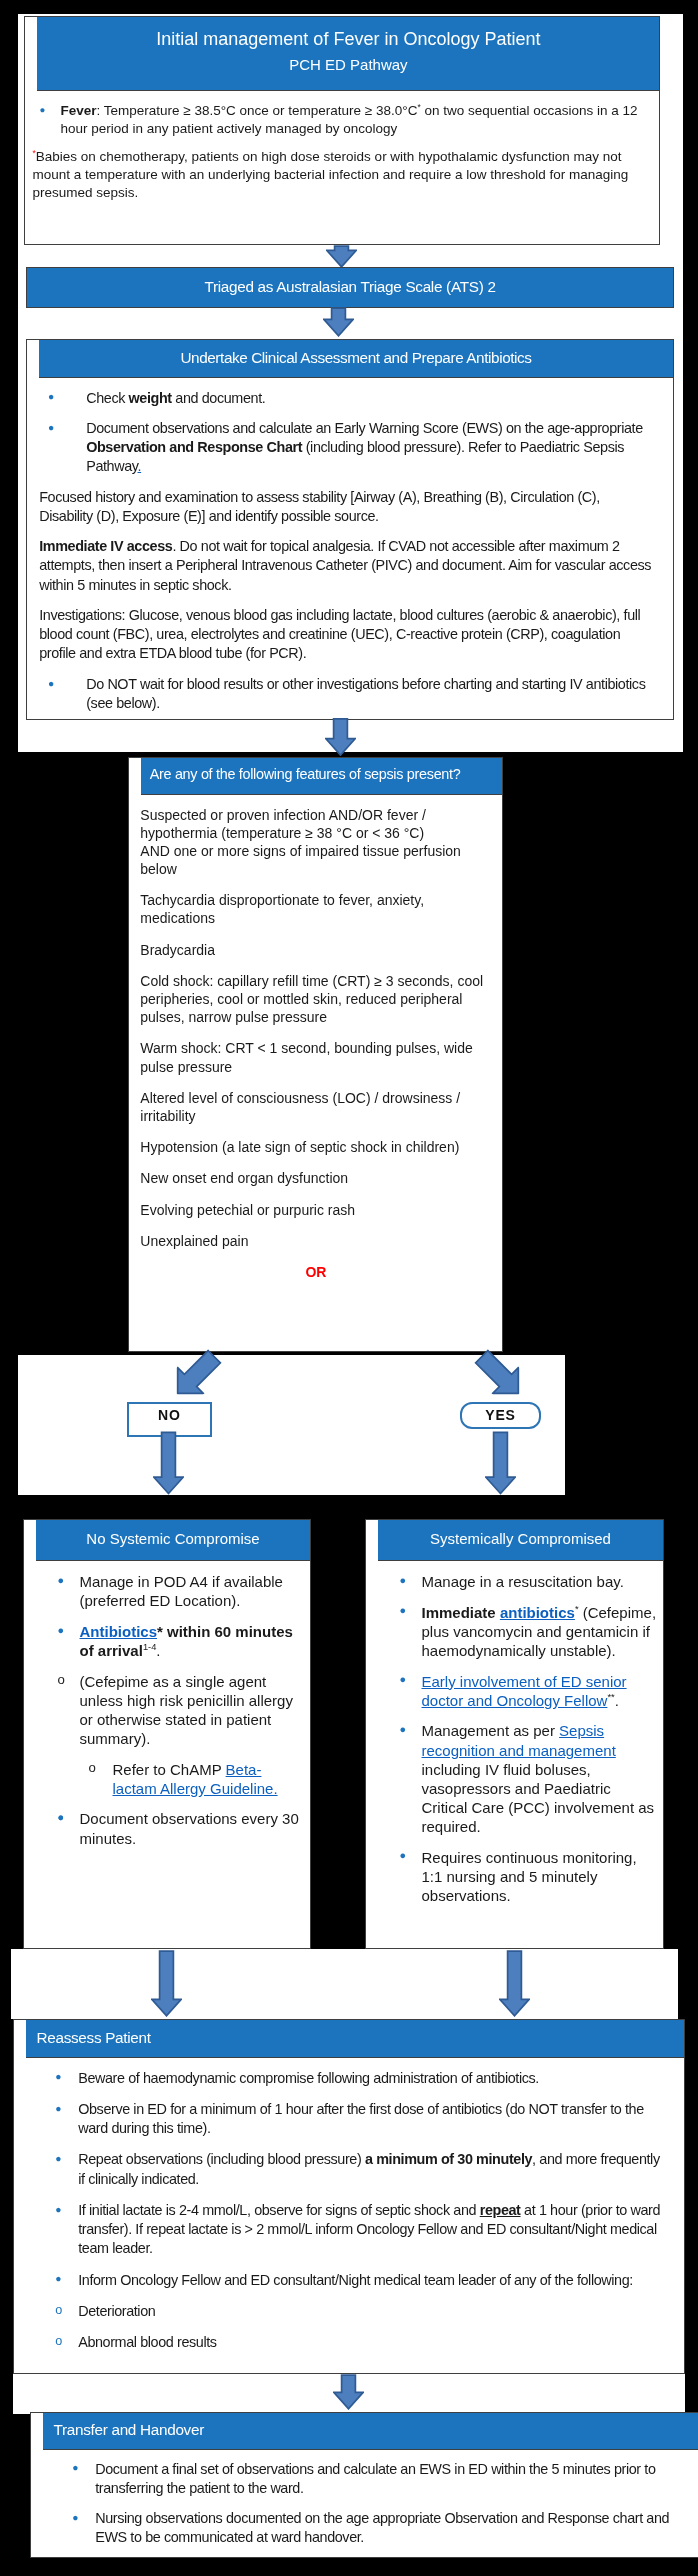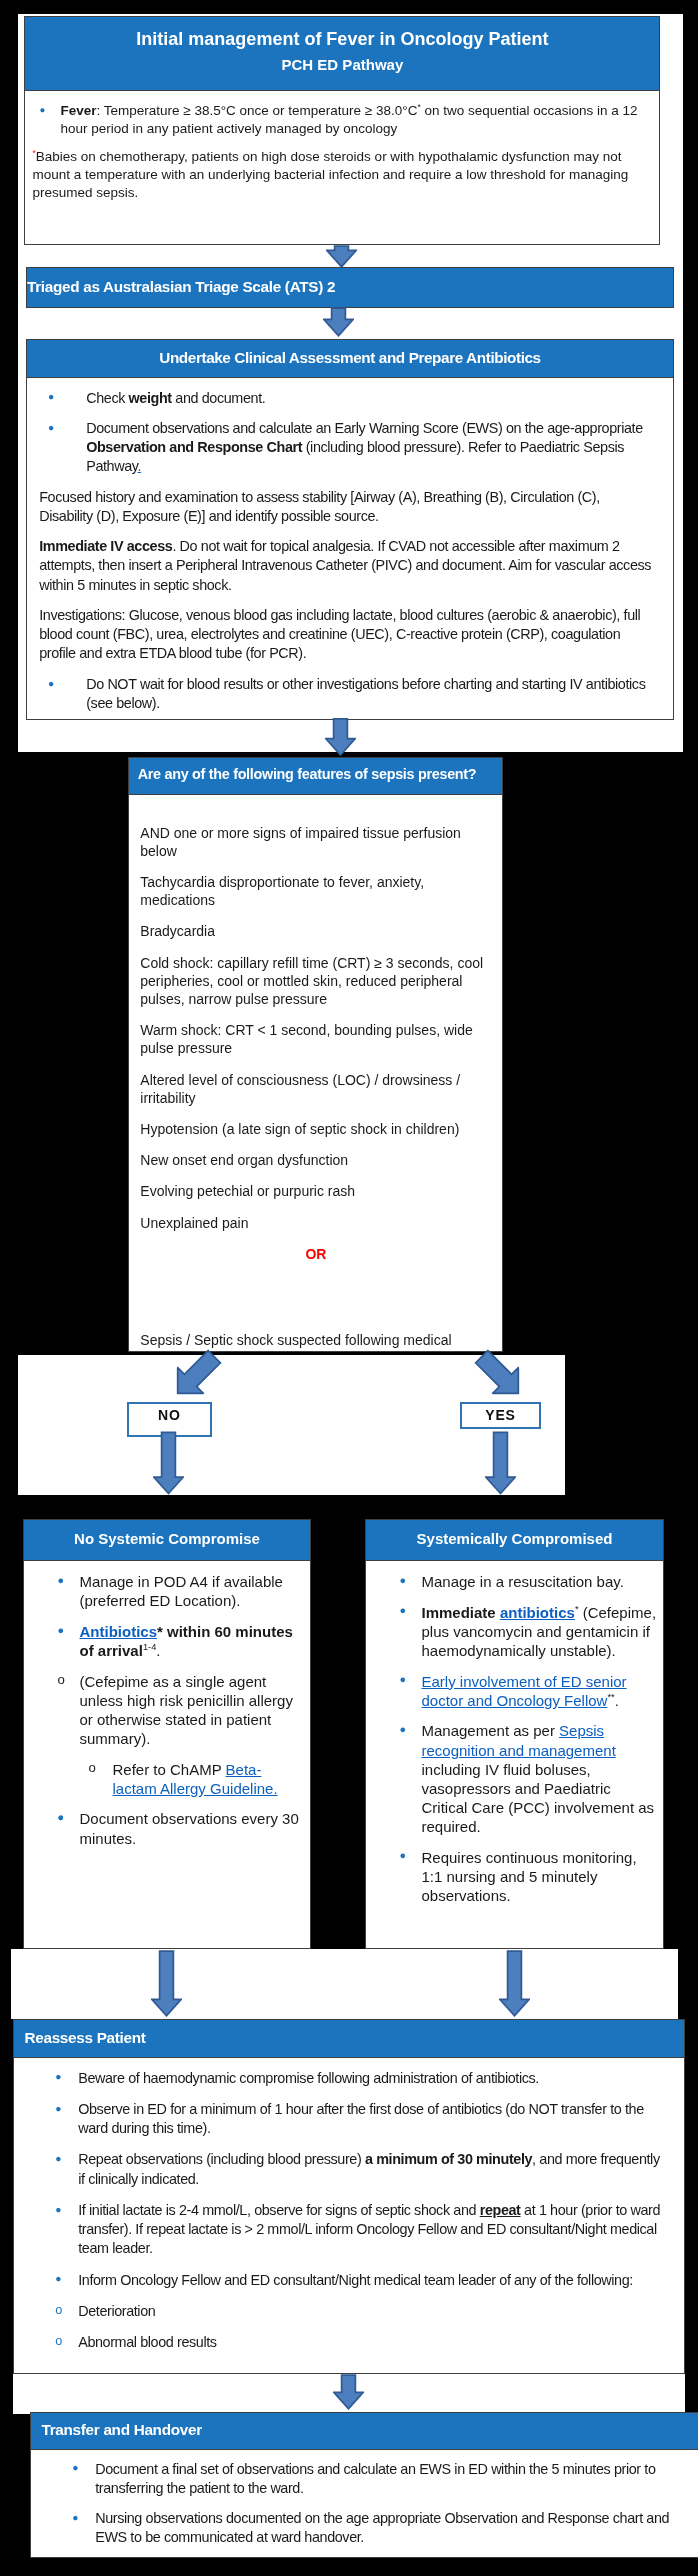--- a/index.html
+++ b/index.html
@@ -1,23 +1,23 @@
 <!DOCTYPE html>
 <html style="--header_blue: #1B74BD; --arrow_fill: #4D7EBD; --arrow_stroke: #2F5B94; --link: #0B5FC0; --or_red: #FF0000; --bullet_blue: #1B74BD; --border_dark: #3F3F3F; --no_yes_border: #2E75B6;font-size:14px"><head>
 <meta charset="utf-8">
 <style>
   html,body{margin:0;padding:0;background:#000;}
   .canvas{position:relative;width:698px;height:2576px;background:#000;overflow:hidden;
           font-family:"Liberation Sans","DejaVu Sans",sans-serif;color:#1a1a1a;}
   .band{position:absolute;background:#fff;}
   .wbox{position:absolute;background:#fff;border:1.7px solid var(--border_dark);box-sizing:border-box;overflow:hidden;}
-  .bhead{background:var(--header_blue);color:#fff;font-weight:bold;border-bottom:1.7px solid var(--border_dark);box-sizing:border-box;}
+  .bhead{background:var(--header_blue);color:#fff;font-weight:normal;border-bottom:1.7px solid var(--border_dark);box-sizing:border-box;margin-left:12px;}
   .bhead.center{text-align:center;}
   .bar{position:absolute;background:var(--header_blue);border:1.7px solid var(--border_dark);box-sizing:border-box;
-       color:#fff;font-weight:bold;text-align:left;}
+       color:#fff;font-weight:normal;text-align:center;}
   .body{box-sizing:border-box;}
   .blk{margin:0 0 11.3px 0;position:relative;}
   .blk:last-child{margin-bottom:0;}
   .marker{position:absolute;line-height:inherit;}
   .b1>.marker{color:var(--bullet_blue);font-size:0.72em;top:1.7px;}
   .b2>.marker,.b3>.marker{color:#222;font-size:0.88em;top:0;}
   .b2blue>.marker{color:var(--bullet_blue);font-size:0.88em;top:0;}
   .bold{font-weight:bold;}
   .ul{text-decoration:underline;}
   .c-red{color:var(--or_red);}
@@ -48,21 +48,21 @@
   
   #sepsis{left:128px;top:757px;width:375px;height:595px;}
   #sepsis .bhead{height:37px;line-height:33px;font-size:14.4px;padding-left:8.7px;letter-spacing:-0.3px;}
   #sepsis .body{padding:10.5px 10.5px 8.7px 11.3px;font-size:14px;line-height:1.3;}
   #sepsis .blk{margin-bottom:13px;}
 
   
   .decision{position:absolute;background:#fff;border:2.6px solid var(--no_yes_border);box-sizing:border-box;
             font-weight:bold;font-size:14px;text-align:center;letter-spacing:0.9px;color:#111;}
   #noBox{left:127px;top:1402px;width:85px;height:35px;line-height:22px;}
-  #yesBox{left:460px;top:1402px;width:81px;height:27px;line-height:22px;}
+  #yesBox{left:460px;top:1402px;width:81px;height:27px;line-height:22px;border-radius:12px;}
 
   
   #leftBox{left:23px;top:1519px;width:288px;height:430px;}
   #rightBox{left:365px;top:1519px;width:299px;height:430px;}
   #leftBox .bhead,#rightBox .bhead{height:41px;line-height:38px;font-size:15px;}
   #leftBox .body,#rightBox .body{padding:11.3px 5.2px 8.7px 3.5px;font-size:15px;line-height:1.28;}
   #leftBox .b1,#leftBox .b2,#rightBox .b1{padding-left:52px;}
   #leftBox .b1>.marker,#leftBox .b2>.marker,#rightBox .b1>.marker{left:30px;}
   #leftBox .b3{padding-left:85px;}#leftBox .b3>.marker{left:61px;}
 
@@ -126,21 +126,21 @@
       </div>
   </div>
 
   <svg class="arrow" style="left:325px;top:718px;" width="31" height="38" viewBox="0 0 36 44">
       <polygon points="10,1 26,1 26,24 35,24 18,43 1,24 10,24"></polygon>
     </svg>
 
   <div class="wbox" id="sepsis">
     <div class="bhead">Are any of the following features of sepsis present?</div>
     <div class="body">
-        <div class="blk para"><br><span>AND one or more signs of impaired tissue perfusion below</span></div>
+        <div class="blk para"><span>Suspected or proven infection AND/OR fever / hypothermia (temperature ≥ 38 °C or &lt; 36 °C)</span><br><span>AND one or more signs of impaired tissue perfusion below</span></div>
         <div class="blk para"><span>Tachycardia disproportionate to fever, anxiety, medications</span></div>
         <div class="blk para"><span>Bradycardia</span></div>
         <div class="blk para"><span>Cold shock: capillary refill time (CRT) ≥ 3 seconds, cool peripheries, cool or mottled skin, reduced peripheral pulses, narrow pulse pressure</span></div>
         <div class="blk para"><span>Warm shock: CRT &lt; 1 second, bounding pulses, wide pulse pressure</span></div>
         <div class="blk para"><span>Altered level of consciousness (LOC) / drowsiness / irritability</span></div>
         <div class="blk para"><span>Hypotension (a late sign of septic shock in children)</span></div>
         <div class="blk para"><span>New onset end organ dysfunction</span></div>
         <div class="blk para"><span>Evolving petechial or purpuric rash</span></div>
         <div class="blk para"><span>Unexplained pain</span></div>
         <div class="blk or"><span class="bold c-red">OR</span></div>

